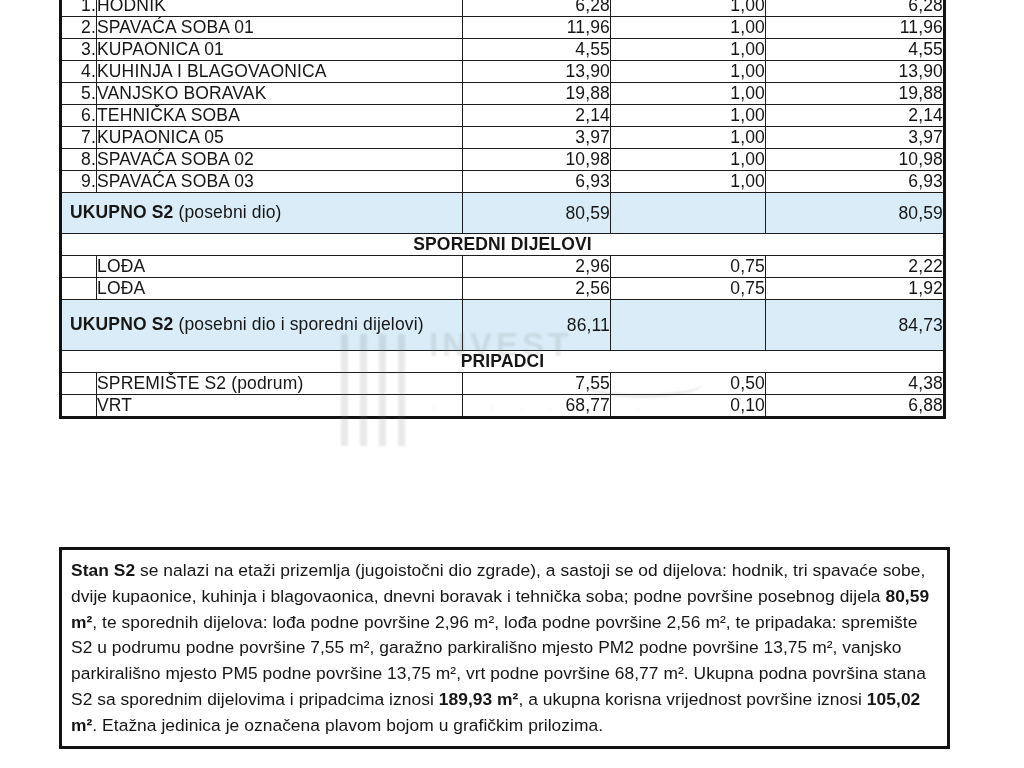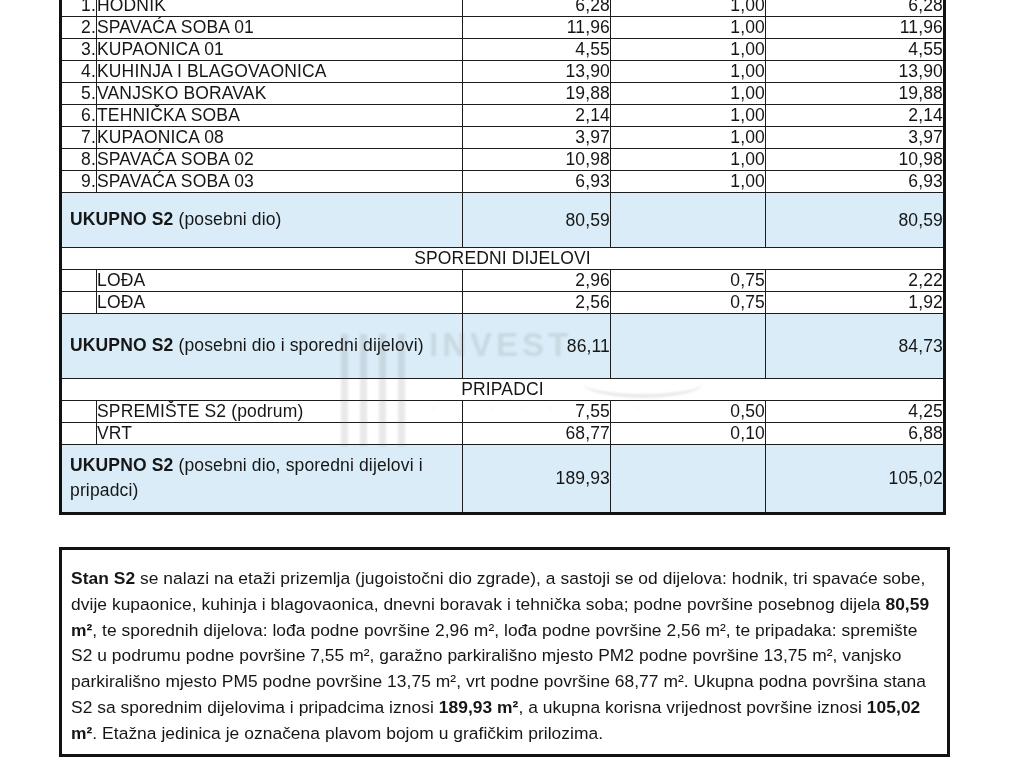--- a/index.html
+++ b/index.html
@@ -16,30 +16,30 @@
                 letter-spacing:0.15px;}
   .row-item td{height:19px;}
   td.num{text-align:right;padding-right:5px;}
   td.name{text-align:left;padding-left:6px;overflow:hidden;}
   td.val{text-align:right;padding-right:9px;}
 
   .row-total td{background:#d9ecf7;border-top:3px solid #121212;
                 border-bottom:3px solid #121212;}
   .row-total.tall td{height:48px;}
   .row-total.short td{height:38px;}
-  .row-total td.label{padding:8px 8px;white-space:normal;line-height:1.45;}
+  .row-total td.label{padding:1px 8px;white-space:normal;line-height:1.45;}
   .row-total .b{font-weight:bold;}
 
-  .row-section td{text-align:center;font-weight:400;height:17px;
+  .row-section td{text-align:center;font-weight:700;height:17px;
                   border-top:2.5px solid #121212;border-bottom:2.5px solid #121212;
                   letter-spacing:0.4px;}
 
   
   .desc{position:absolute;left:59px;top:547px;width:866px;
-        border:3px solid #121212;padding:16px 10px 7px 9px;
+        border:3px solid #121212;padding:8px 10px 7px 9px;
         font-size:17.4px;line-height:25.8px;letter-spacing:0.05px;}
   .desc strong{font-weight:bold;}
 
   
   .watermark{position:absolute;left:333px;top:320px;width:390px;height:145px;
              opacity:0.15;filter:blur(1.3px);color:#6f6f6f;z-index:10;
              pointer-events:none;}
   .wm-bars{position:absolute;left:8px;top:14px;width:76px;height:112px;
            background:repeating-linear-gradient(90deg,#6f6f6f 0 7px,transparent 7px 19px);}
   .wm-line1{position:absolute;left:96px;top:6px;font-size:33px;font-weight:bold;
@@ -100,21 +100,21 @@
         </tr>
         <tr class="row-item">
           <td class="num">6.</td>
           <td class="name">TEHNIČKA SOBA</td>
           <td class="val">2,14</td>
           <td class="val">1,00</td>
           <td class="val">2,14</td>
         </tr>
         <tr class="row-item">
           <td class="num">7.</td>
-          <td class="name">KUPAONICA 08</td>
+          <td class="name">KUPAONICA 05</td>
           <td class="val">3,97</td>
           <td class="val">1,00</td>
           <td class="val">3,97</td>
         </tr>
         <tr class="row-item">
           <td class="num">8.</td>
           <td class="name">SPAVAĆA SOBA 02</td>
           <td class="val">10,98</td>
           <td class="val">1,00</td>
           <td class="val">10,98</td>
@@ -156,34 +156,28 @@
           <td class="val">84,73</td>
         </tr>
         <tr class="row-section">
           <td class="sec" colspan="5">PRIPADCI</td>
         </tr>
         <tr class="row-item">
           <td class="num"></td>
           <td class="name">SPREMIŠTE S2 (podrum)</td>
           <td class="val">7,55</td>
           <td class="val">0,50</td>
-          <td class="val">4,25</td>
+          <td class="val">4,38</td>
         </tr>
         <tr class="row-item">
           <td class="num"></td>
           <td class="name">VRT</td>
           <td class="val">68,77</td>
           <td class="val">0,10</td>
           <td class="val">6,88</td>
-        </tr>
-        <tr class="row-total tall">
-          <td class="label" colspan="2"><span class="b">UKUPNO S2</span> (posebni dio, sporedni dijelovi i pripadci)</td>
-          <td class="val">189,93</td>
-          <td class="val"></td>
-          <td class="val">105,02</td>
         </tr>
       </tbody>
   </table>
 
   <div class="watermark">
     <div class="wm-bars"></div>
     <div class="wm-line1">INVEST</div>
     <div class="wm-arc"></div>
     <div class="wm-line2">· · · · · · · ·</div>
   </div>

